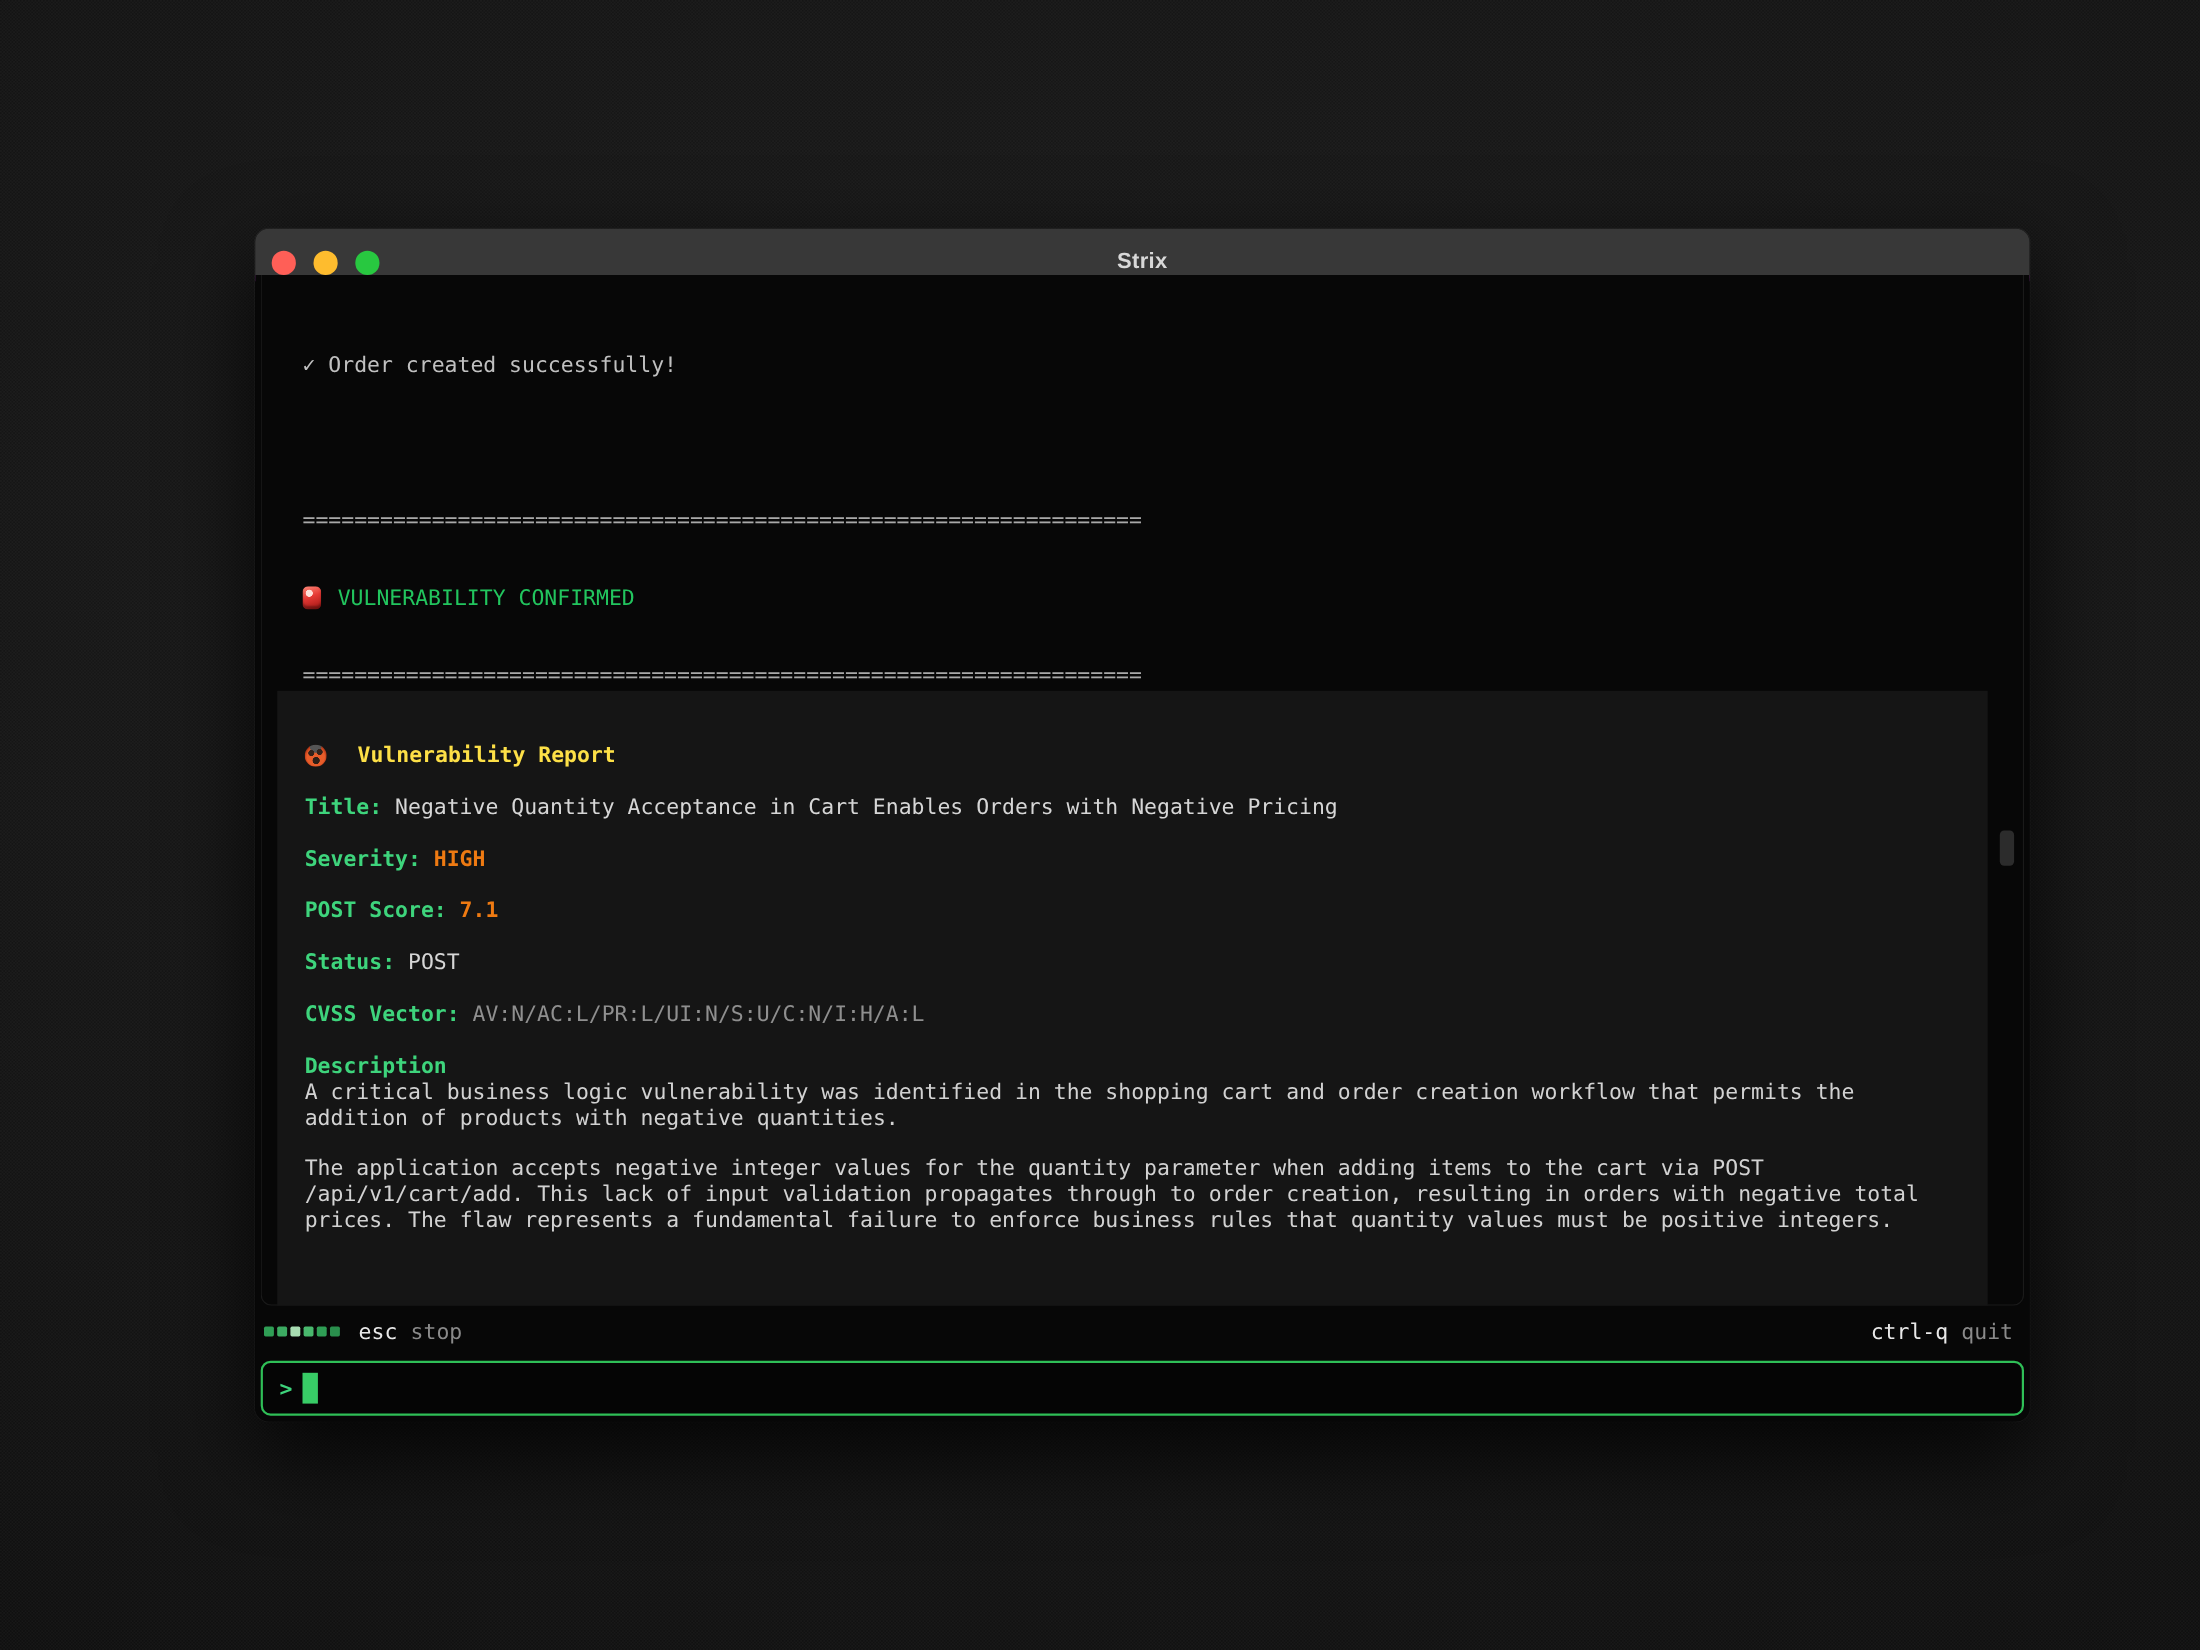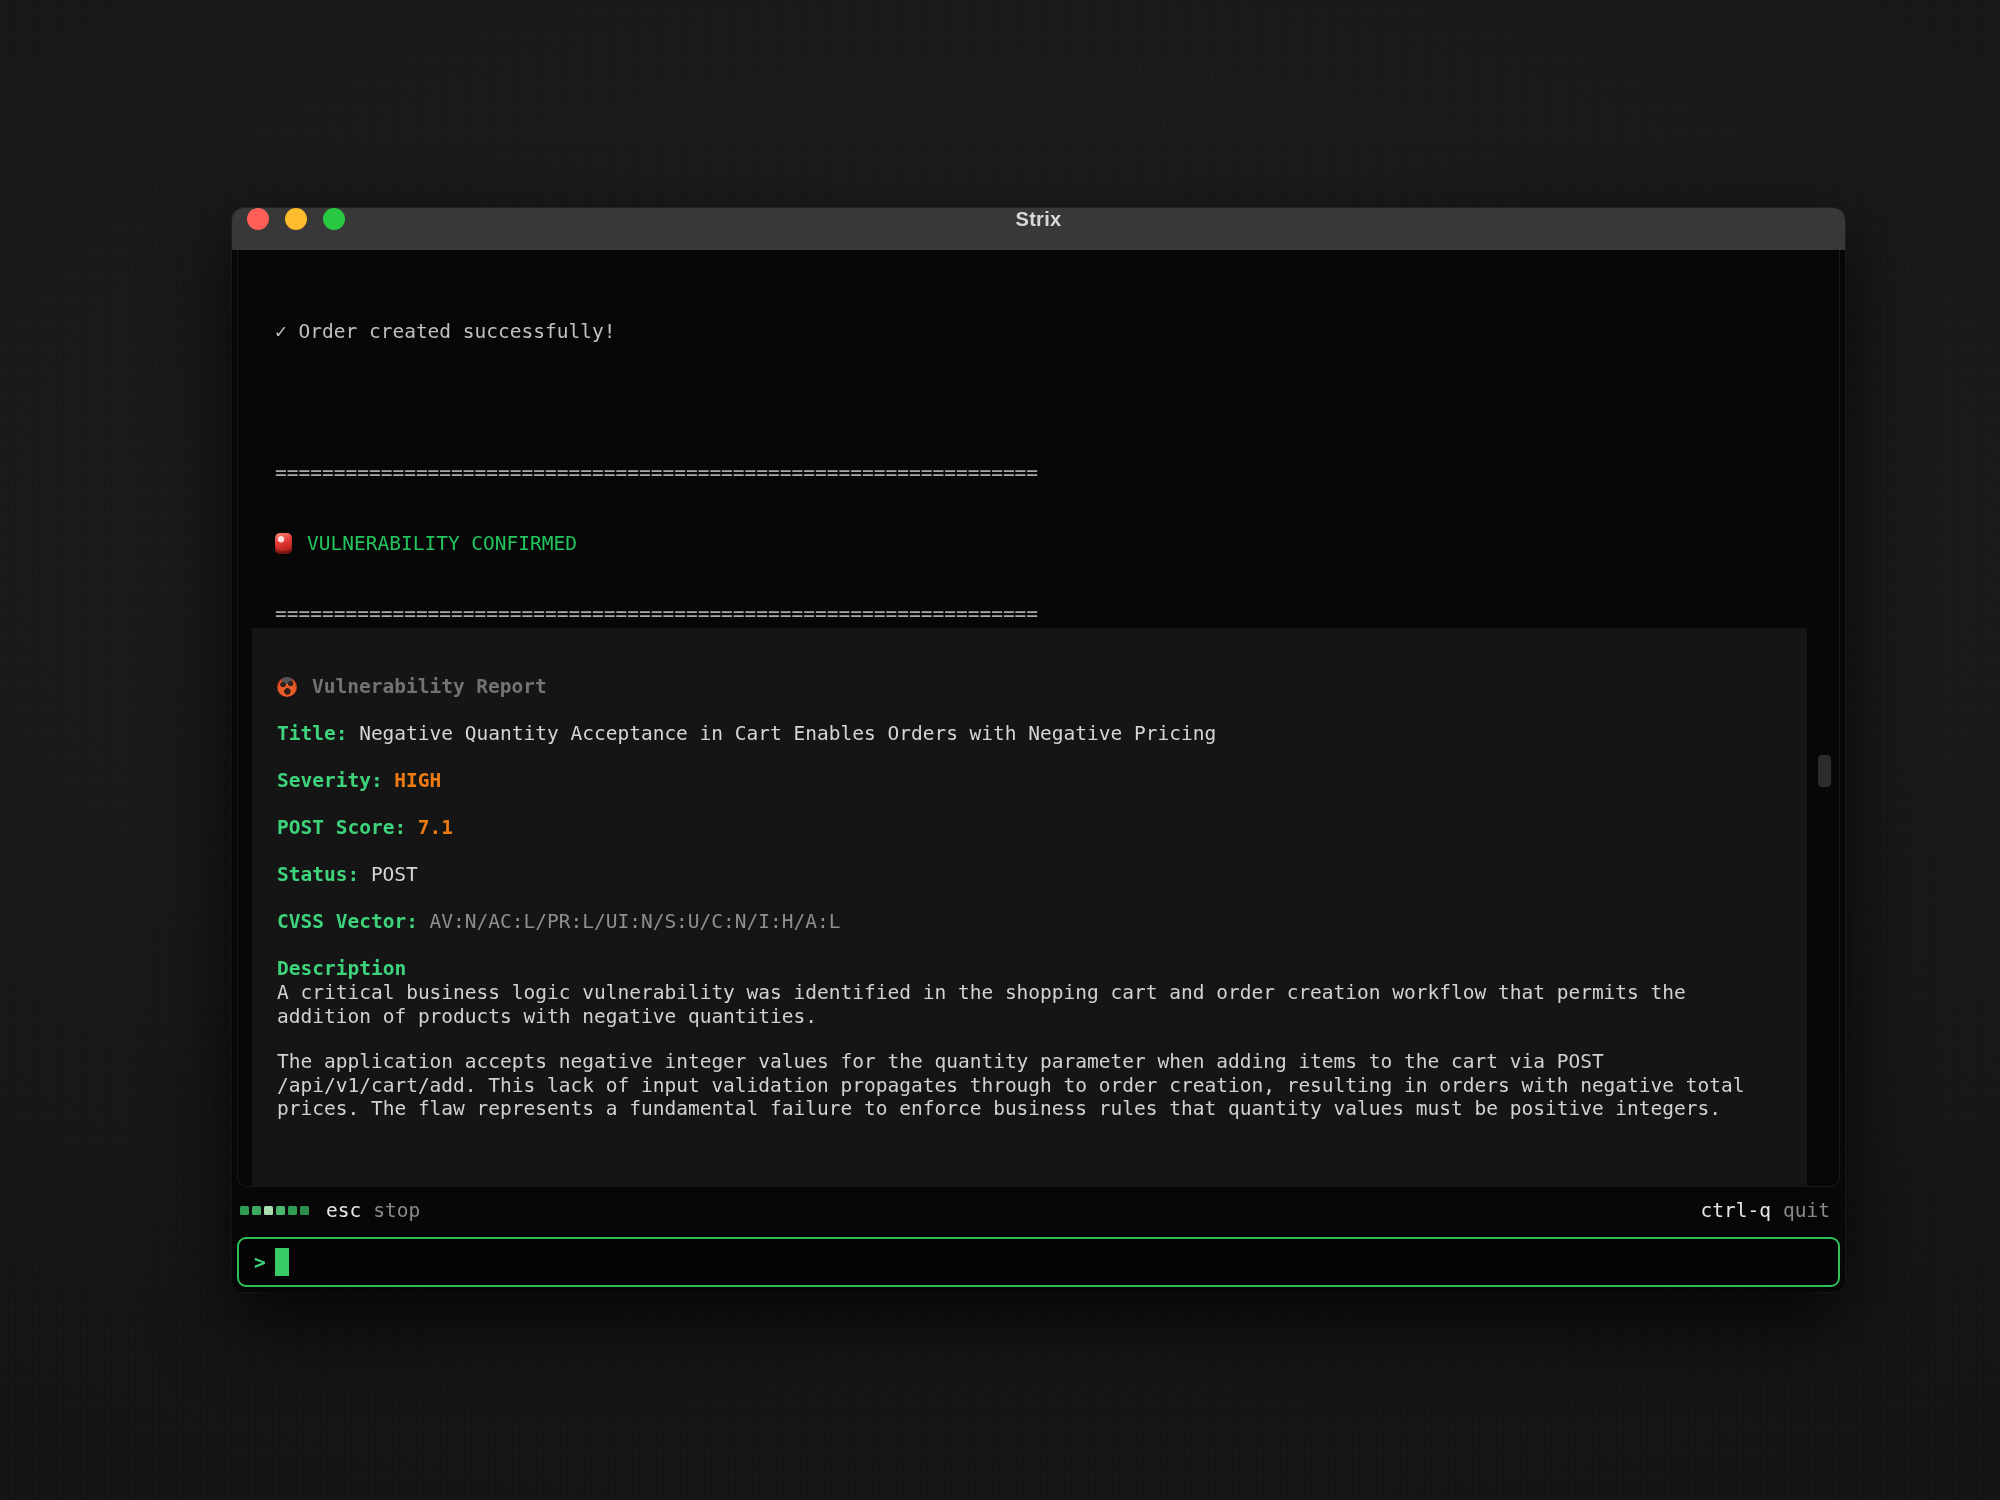--- a/index.html
+++ b/index.html
@@ -16,21 +16,21 @@
 
   
   .window{
     position:absolute; left:232px; top:208px; width:1613px; height:1084px;
     border-radius:12px; background:#070707;
     box-shadow: 0 30px 80px rgba(0,0,0,.8), 0 0 0 1px rgba(255,255,255,.05);
     z-index:2;
   }
   .titlebar{
     height:42px; background:#383838; border-radius:12px 12px 0 0;
-    display:flex; align-items:flex-start; position:relative;
+    display:flex; align-items:flex-end; position:relative;
     border-bottom:6px solid #d946ef;
   }
   .lights{display:flex; gap:16px; margin-left:15px;}
   .light{width:22px; height:22px; border-radius:50%;}
   .win-title{
     position:absolute; left:0; right:0; text-align:center;
     font:bold 20px "Liberation Sans", sans-serif; color:#d8d8d8; letter-spacing:.3px;
   }
   .content{
     position:absolute; top:42px; left:0; right:0; bottom:0;
@@ -59,22 +59,22 @@
     box-shadow: inset 0 -3px 2px rgba(0,0,0,.35);
   }
 
   
   .report-panel{
     position:absolute; left:20px; top:378px; width:1555px; height:559px;
     background:#151515; box-sizing:border-box; padding:47px 25px 0 25px;
     font-size:19.5px; line-height:24px; overflow:hidden;
   }
   .report-heading{
-    display:flex; align-items:center; gap:15px;
-    color:#737373; font-weight:bold; height:24px; margin-bottom:23px;
+    display:flex; align-items:center; gap:28px;
+    color:#fde047; font-weight:bold; height:24px; margin-bottom:23px;
   }
   .bug-icon{
     width:20px; height:20px; border-radius:50%; flex:0 0 auto;
     background:
       radial-gradient(circle at 30% 38%, #33231b 0 2.5px, rgba(0,0,0,0) 3px),
       radial-gradient(circle at 68% 33%, #33231b 0 2.5px, rgba(0,0,0,0) 3px),
       radial-gradient(circle at 52% 72%, #2e1f17 0 3px, rgba(0,0,0,0) 3.5px),
       radial-gradient(circle at 50% 10%, #555 0 5px, rgba(0,0,0,0) 5.5px),
       radial-gradient(circle at 50% 55%, #e85d2a 0 8px, #b93a18 10px);
   }

